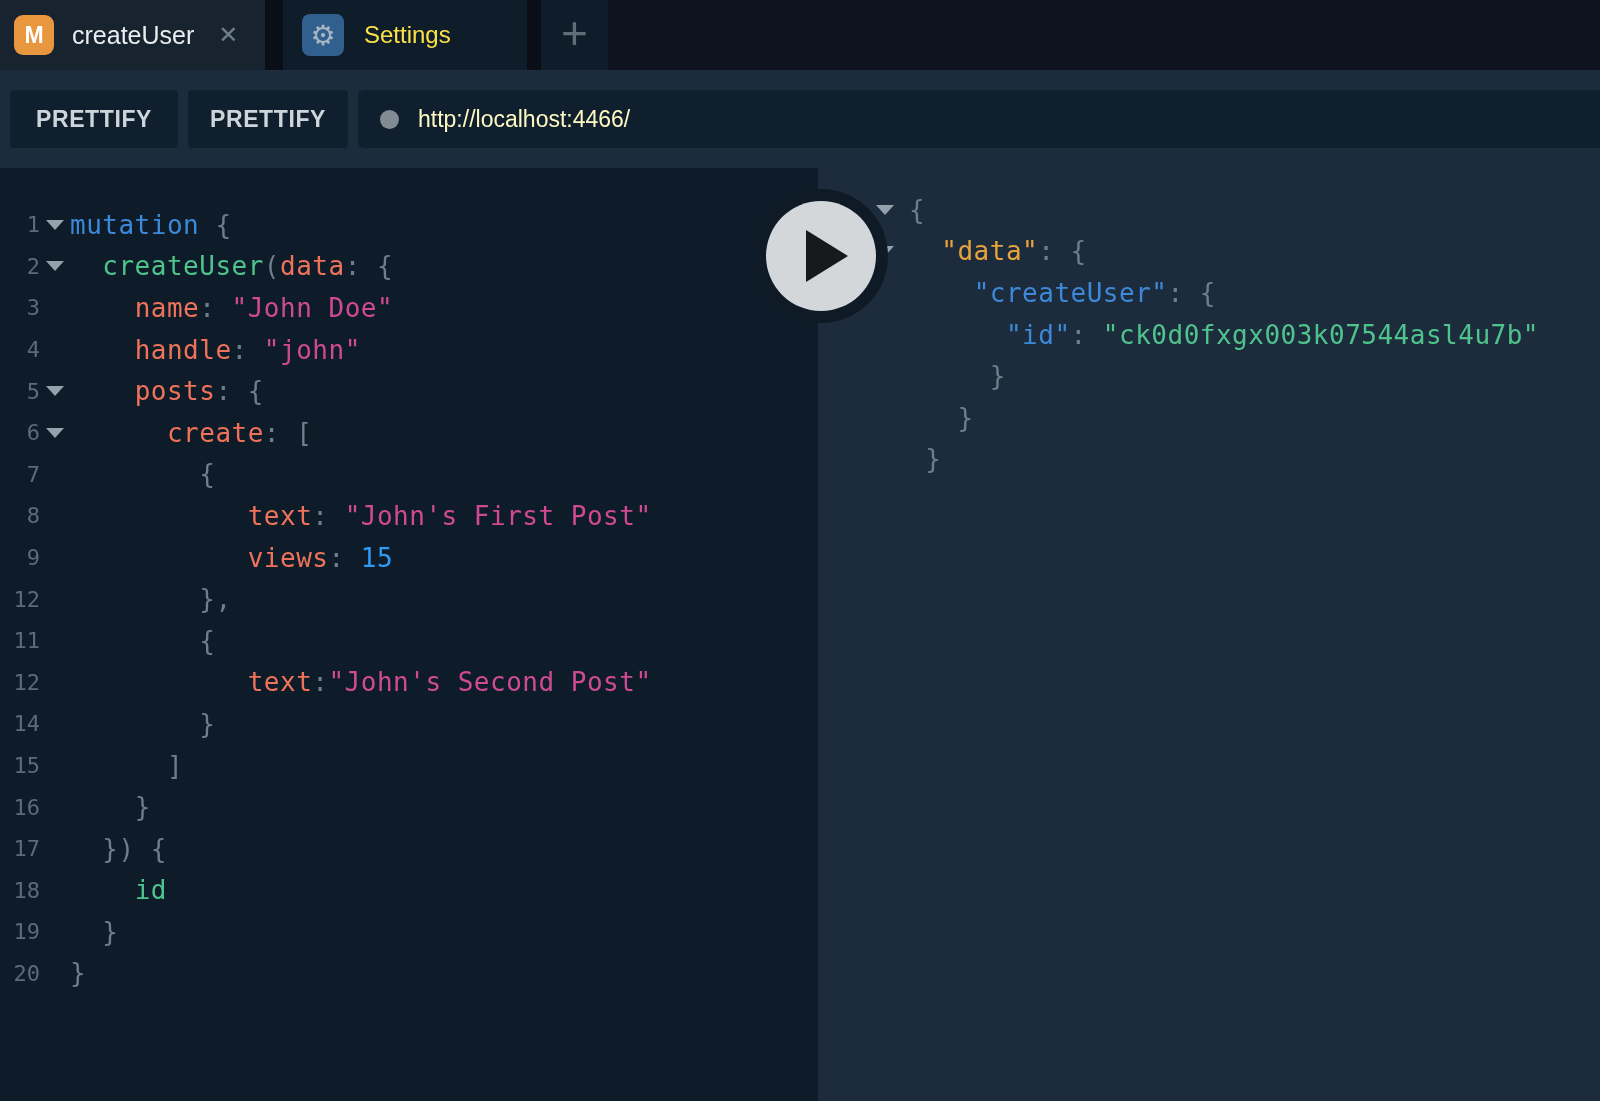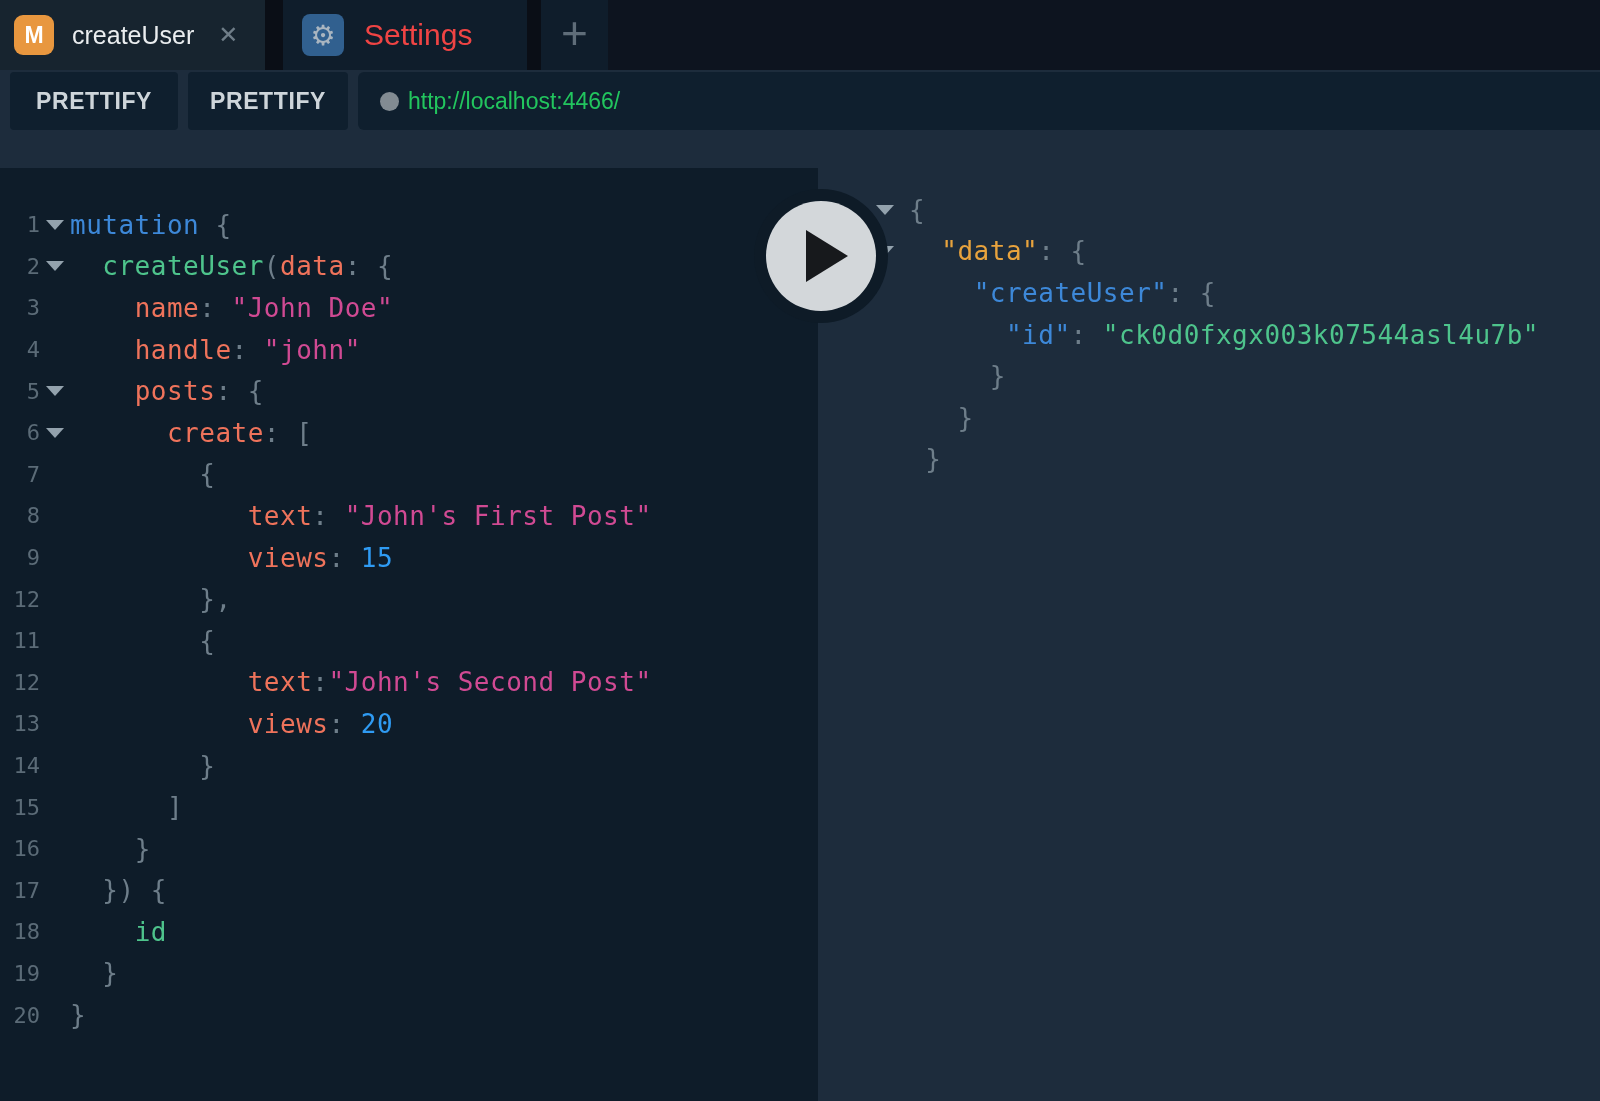--- a/index.html
+++ b/index.html
@@ -22,39 +22,39 @@
     width:40px; height:40px; border-radius:9px; background:#e8973f;
     color:#ffffff; font-weight:bold; font-size:23px;
     display:flex; align-items:center; justify-content:center; flex:none;
   }
   .gear-badge {
     width:42px; height:42px; border-radius:8px; background:#31608f;
     display:flex; align-items:center; justify-content:center; flex:none;
     color:#a9b5c0; font-size:28px;
   }
   .tab-label-active { color:#eaedef; font-size:25px; margin-left:18px; }
-  .tab-label-settings { color:#ef4444; font-size:30px; margin-left:20px; }
+  .tab-label-settings { color:#fde047; font-size:24px; margin-left:20px; }
   .close-x { color:#6f7d88; font-size:24px; margin-left:24px; cursor:pointer; }
   .plus-glyph { color:#5f6d79; font-size:46px; font-weight:300; line-height:1; margin-top:-4px; }
 
   
-  .toolbar { height:98px; background:#1d2c3c; display:flex; align-items:flex-start; padding-top:2px; }
+  .toolbar { height:98px; background:#1d2c3c; display:flex; align-items:flex-start; padding-top:20px; }
   .tb-btn {
     height:58px; background:#0f1f2e; border:none; border-radius:4px;
     color:#ced5da; font-family:"Liberation Sans", sans-serif;
     font-size:23px; font-weight:bold; letter-spacing:0.6px; cursor:pointer;
   }
   .btn-prettify { width:168px; margin-left:10px; }
   .btn-history { width:160px; margin-left:10px; }
   .urlbar {
     flex:1; height:58px; background:#0f1f2e; margin-left:10px;
     border-radius:6px 0 0 6px; display:flex; align-items:center; padding-left:22px;
   }
   .url-dot { width:19px; height:19px; border-radius:50%; background:#828b92; flex:none; }
-  .url-text { color:#22c55e; font-size:23px; margin-left:9px; white-space:nowrap; }
+  .url-text { color:#fef9c3; font-size:23px; margin-left:19px; white-space:nowrap; }
 
   
   .main { display:flex; height:933px; }
   .editor-pane { width:818px; background:#0e1c29; padding-top:36px; cursor:text; }
   .response-pane { flex:1; background:#1d2c3c; padding-top:21px; }
 
   .line { display:flex; height:41.6px; align-items:center; white-space:pre; }
   .ln {
     width:40px; text-align:right; flex:none;
     color:#5b6b77; font-family:"DejaVu Sans Mono", monospace; font-size:22px;
@@ -135,21 +135,20 @@
         <div class="line"><span class="ln">3</span><span class="foldslot"></span><span class="code"><span class="tk-ws">    </span><span class="tk-attr">name</span><span class="tk-p">: </span><span class="tk-str">"John Doe"</span></span></div>
         <div class="line"><span class="ln">4</span><span class="foldslot"></span><span class="code"><span class="tk-ws">    </span><span class="tk-attr">handle</span><span class="tk-p">: </span><span class="tk-str">"john"</span></span></div>
         <div class="line"><span class="ln">5</span><span class="foldslot"><span class="arrow"></span></span><span class="code"><span class="tk-ws">    </span><span class="tk-attr">posts</span><span class="tk-p">: {</span></span></div>
         <div class="line"><span class="ln">6</span><span class="foldslot"><span class="arrow"></span></span><span class="code"><span class="tk-ws">      </span><span class="tk-attr">create</span><span class="tk-p">: [</span></span></div>
         <div class="line"><span class="ln">7</span><span class="foldslot"></span><span class="code"><span class="tk-ws">        </span><span class="tk-p">{</span></span></div>
         <div class="line"><span class="ln">8</span><span class="foldslot"></span><span class="code"><span class="tk-ws">           </span><span class="tk-attr">text</span><span class="tk-p">: </span><span class="tk-str">"John's First Post"</span></span></div>
         <div class="line"><span class="ln">9</span><span class="foldslot"></span><span class="code"><span class="tk-ws">           </span><span class="tk-attr">views</span><span class="tk-p">: </span><span class="tk-num">15</span></span></div>
         <div class="line"><span class="ln">12</span><span class="foldslot"></span><span class="code"><span class="tk-ws">        </span><span class="tk-p">},</span></span></div>
         <div class="line"><span class="ln">11</span><span class="foldslot"></span><span class="code"><span class="tk-ws">        </span><span class="tk-p">{</span></span></div>
         <div class="line"><span class="ln">12</span><span class="foldslot"></span><span class="code"><span class="tk-ws">           </span><span class="tk-attr">text</span><span class="tk-p">:</span><span class="tk-str">"John's Second Post"</span></span></div>
-        <div class="line"><span class="ln">13</span><span class="foldslot"></span><span class="code"><span class="tk-ws">           </span><span class="tk-attr">views</span><span class="tk-p">: </span><span class="tk-num">20</span></span></div>
         <div class="line"><span class="ln">14</span><span class="foldslot"></span><span class="code"><span class="tk-ws">        </span><span class="tk-p">}</span></span></div>
         <div class="line"><span class="ln">15</span><span class="foldslot"></span><span class="code"><span class="tk-ws">      </span><span class="tk-p">]</span></span></div>
         <div class="line"><span class="ln">16</span><span class="foldslot"></span><span class="code"><span class="tk-ws">    </span><span class="tk-p">}</span></span></div>
         <div class="line"><span class="ln">17</span><span class="foldslot"></span><span class="code"><span class="tk-ws">  </span><span class="tk-p">}) {</span></span></div>
         <div class="line"><span class="ln">18</span><span class="foldslot"></span><span class="code"><span class="tk-ws">    </span><span class="tk-fn">id</span></span></div>
         <div class="line"><span class="ln">19</span><span class="foldslot"></span><span class="code"><span class="tk-ws">  </span><span class="tk-p">}</span></span></div>
         <div class="line"><span class="ln">20</span><span class="foldslot"></span><span class="code"><span class="tk-p">}</span></span></div>
       </div>
     <div class="response-pane" id="response-lines">
         <div class="line"><span class="foldslot"><span class="arrow"></span></span><span class="code"><span class="tk-p">{</span></span></div>

